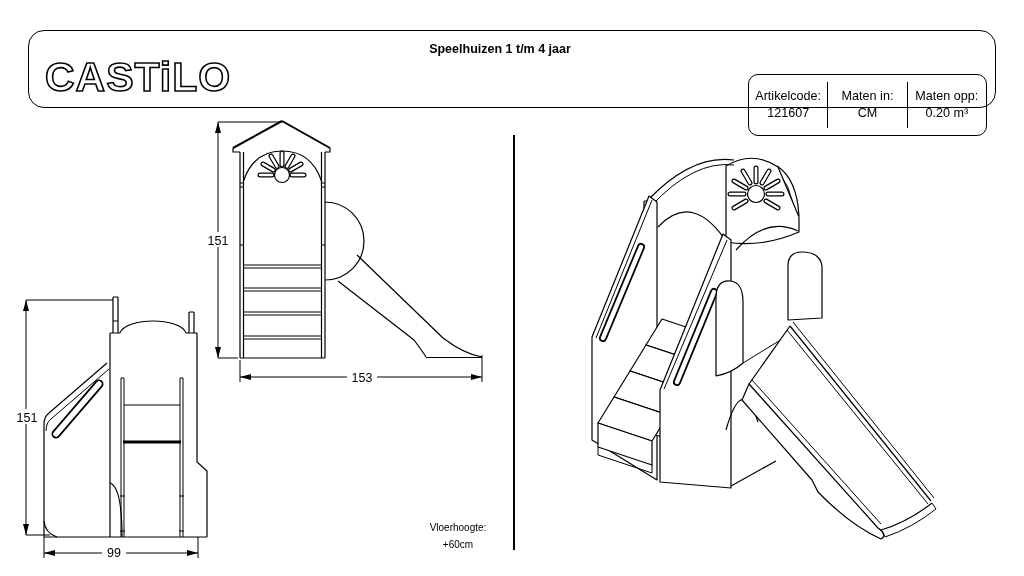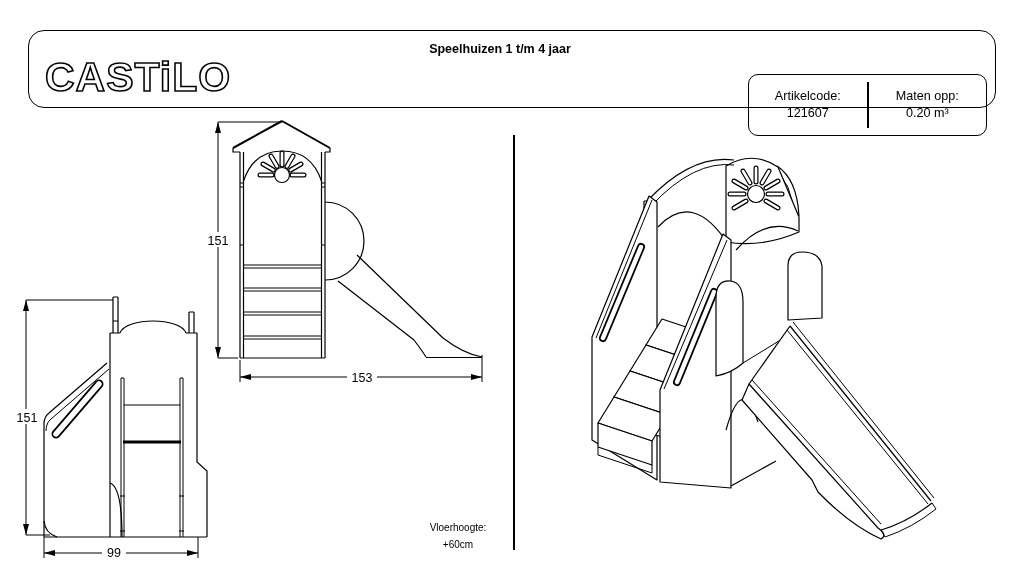--- a/index.html
+++ b/index.html
@@ -46,20 +46,24 @@
   <div class="abs" id="title-block">
     <div>Speelhuizen 1 t/m 4 jaar</div>
   </div>
 
   <div class="abs" id="info-box">
     <div class="info-col">
       <div>Artikelcode:</div>
       <div>121607</div>
     </div>
     <div class="info-div"></div>
+    <div class="info-col">
+      <div>Maten in:</div>
+      <div>CM</div>
+    </div>
     <div class="info-div"></div>
     <div class="info-col">
       <div>Maten opp:</div>
       <div>0.20 m³</div>
     </div>
   </div>
 
   <svg class="abs" style="left:10px;top:285px;" width="210" height="290" viewBox="0 0 210 290">
 
     <g>

